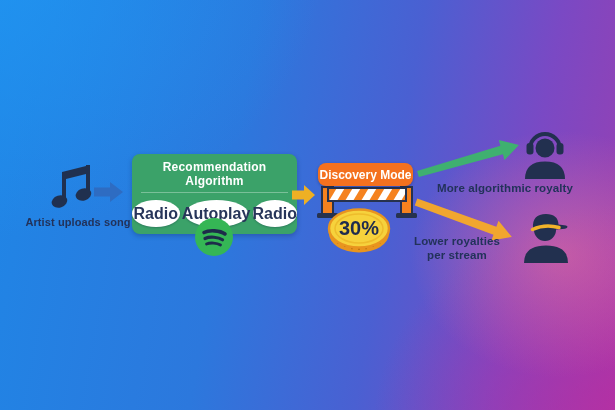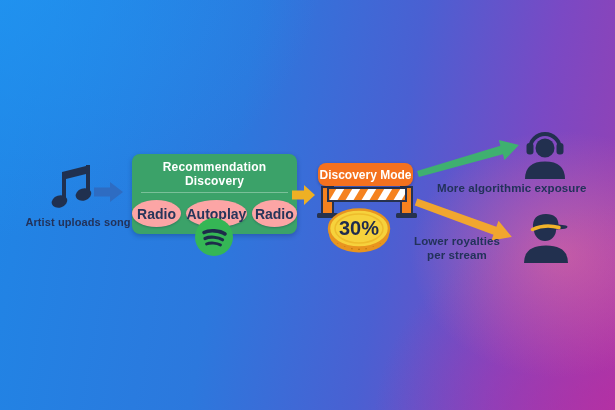--- a/index.html
+++ b/index.html
@@ -25,23 +25,23 @@
     background:#3ba269;border-radius:8px;
     box-shadow:0 2px 5px rgba(10,20,60,.25);
   }
   .algo-title{
     margin-top:6px;text-align:center;
     font-size:12px;font-weight:bold;color:#ffffff;letter-spacing:.2px;
   }
   .algo-divider{height:1px;background:rgba(255,255,255,.32);margin:4px 9px 0 9px;}
   .pill-row{display:flex;justify-content:center;align-items:center;gap:5px;margin-top:7px;}
   .pill{
-    background:#fca5a5;border-radius:50%;
+    background:#ffffff;border-radius:50%;
     display:flex;align-items:center;justify-content:center;
-    font-size:14px;font-weight:bold;color:#27355a;
+    font-size:16px;font-weight:bold;color:#27355a;
     height:27px;box-shadow:0 1px 2px rgba(10,20,60,.25);
   }
   .pill-radio{width:51px;}
   .pill-autoplay{width:63px;}
   .pill-mixes{width:47px;}
   
   .disc-label{
     left:318px;top:163px;width:95px;height:23px;
     background:#f4711f;border-radius:8px;
     display:flex;align-items:center;justify-content:center;
@@ -75,21 +75,21 @@
     </g>
   </svg>
 
   <div class="abs caption upload-label">Artist uploads song</div>
 
   <svg class="abs" style="left:94px;top:181px;" width="30" height="22" viewBox="0 0 30 22">
     <polygon points="0,6.5 16,6.5 16,1 29,11 16,21 16,15.5 0,15.5" fill="#2e6cc2"></polygon>
   </svg>
 
   <div class="abs algo-box">
-    <div class="algo-title">Recommendation Discovery</div>
+    <div class="algo-title">Recommendation Algorithm</div>
     <div class="algo-divider"></div>
     <div class="pill-row">
       <div class="pill pill-radio">Radio</div>
       <div class="pill pill-autoplay">Autoplay</div>
       <div class="pill pill-mixes">Radio</div>
     </div>
   </div>
 
   <svg class="abs" style="left:194px;top:217px;z-index:4;" width="40" height="40" viewBox="0 0 40 40">
     <circle cx="20" cy="20" r="19" fill="#35b655"></circle>
@@ -149,21 +149,21 @@
       <polygon points="6,32.8 93,31.5 93,25.5 111,36 93,46.5 93,40.5 6,39.2" fill="#3fb070"></polygon>
     </g>
   </svg>
 
   <svg class="abs" style="left:410px;top:190px;" width="112" height="55" viewBox="0 0 112 55">
     <g transform="rotate(20 6 12)">
       <polygon points="6,8.4 90,7.8 90,1.5 108,12 90,22.5 90,16.2 6,15.6" fill="#f1a62f"></polygon>
     </g>
   </svg>
 
-  <div class="abs caption exposure-label">More algorithmic exposure</div>
+  <div class="abs caption exposure-label">More algorithmic royalty</div>
 
   <svg class="abs" style="left:522px;top:127px;" width="46" height="52" viewBox="0 0 46 52">
     <path d="M8,22 a15,15 0 0 1 30,0" fill="none" stroke="#22304f" stroke-width="4" stroke-linecap="round"></path>
     <circle cx="23" cy="21" r="9.5" fill="#22304f"></circle>
     <rect x="4.5" y="16" width="7" height="11.5" rx="3" fill="#22304f"></rect>
     <rect x="34.5" y="16" width="7" height="11.5" rx="3" fill="#22304f"></rect>
     <path d="M3,52 Q3,34.5 23,34.5 Q43,34.5 43,52 Z" fill="#22304f"></path>
   </svg>
 
   <div class="abs caption royalties-label">Lower royalties per stream</div>

